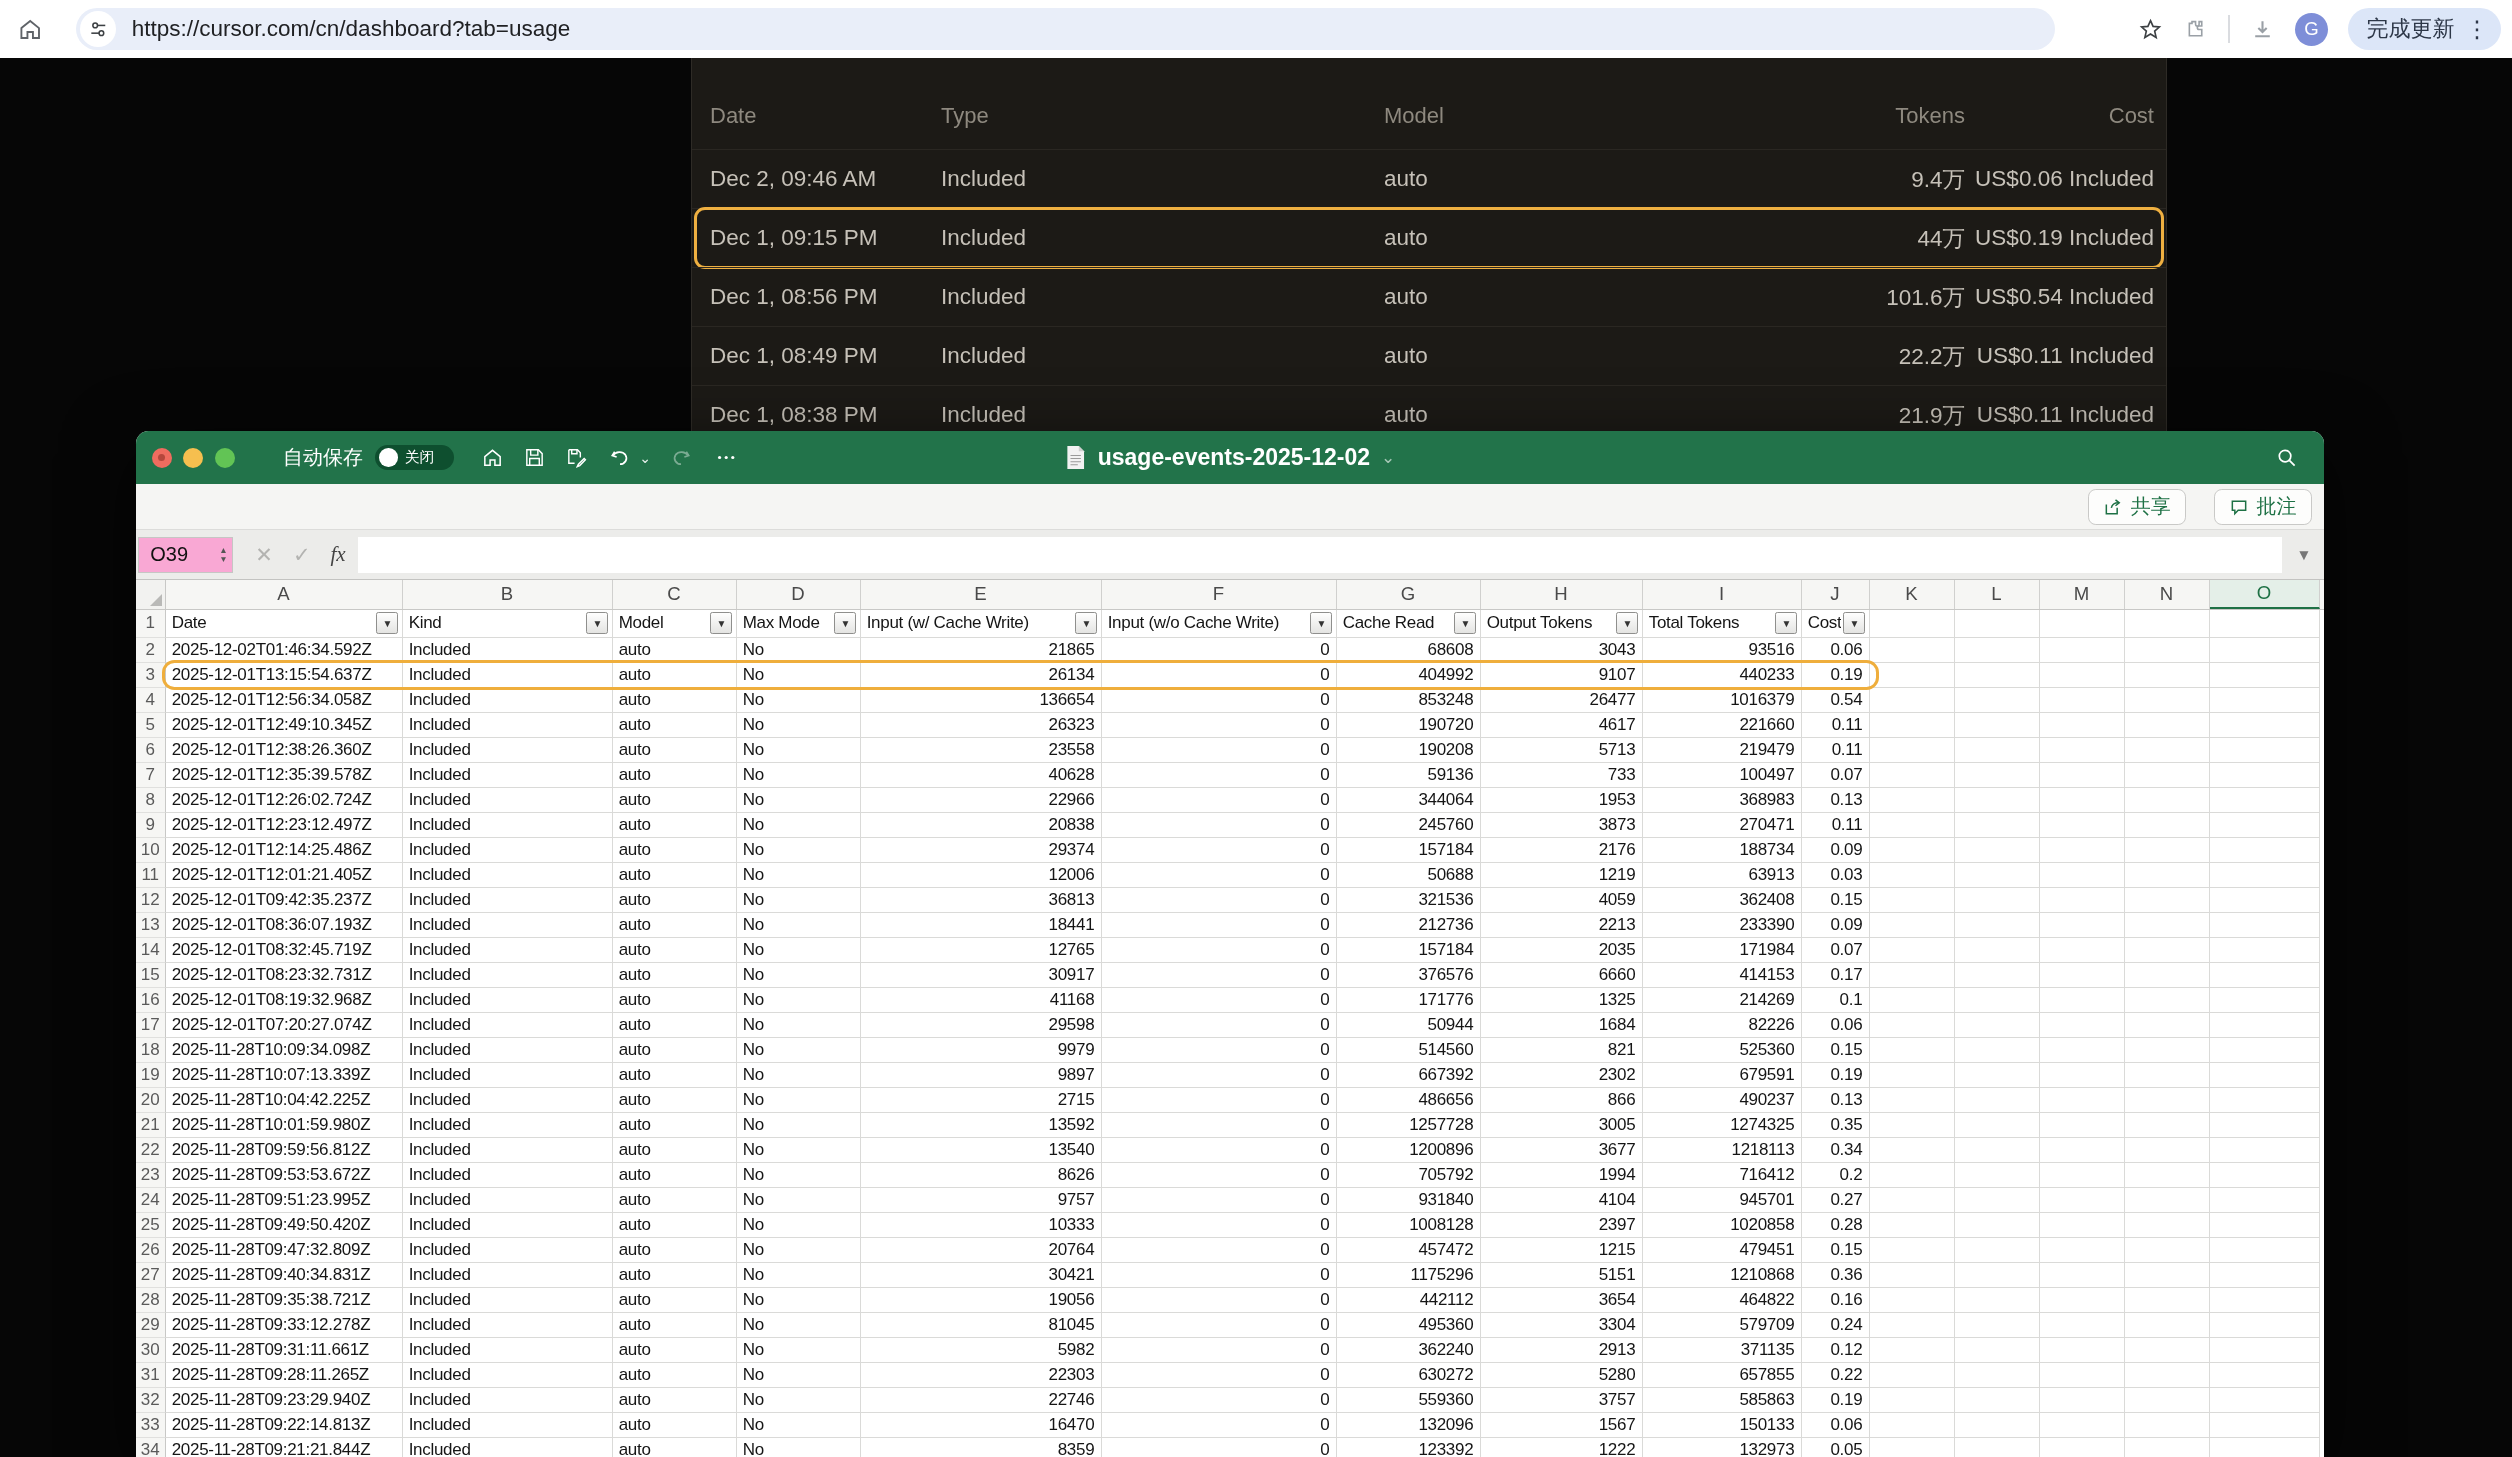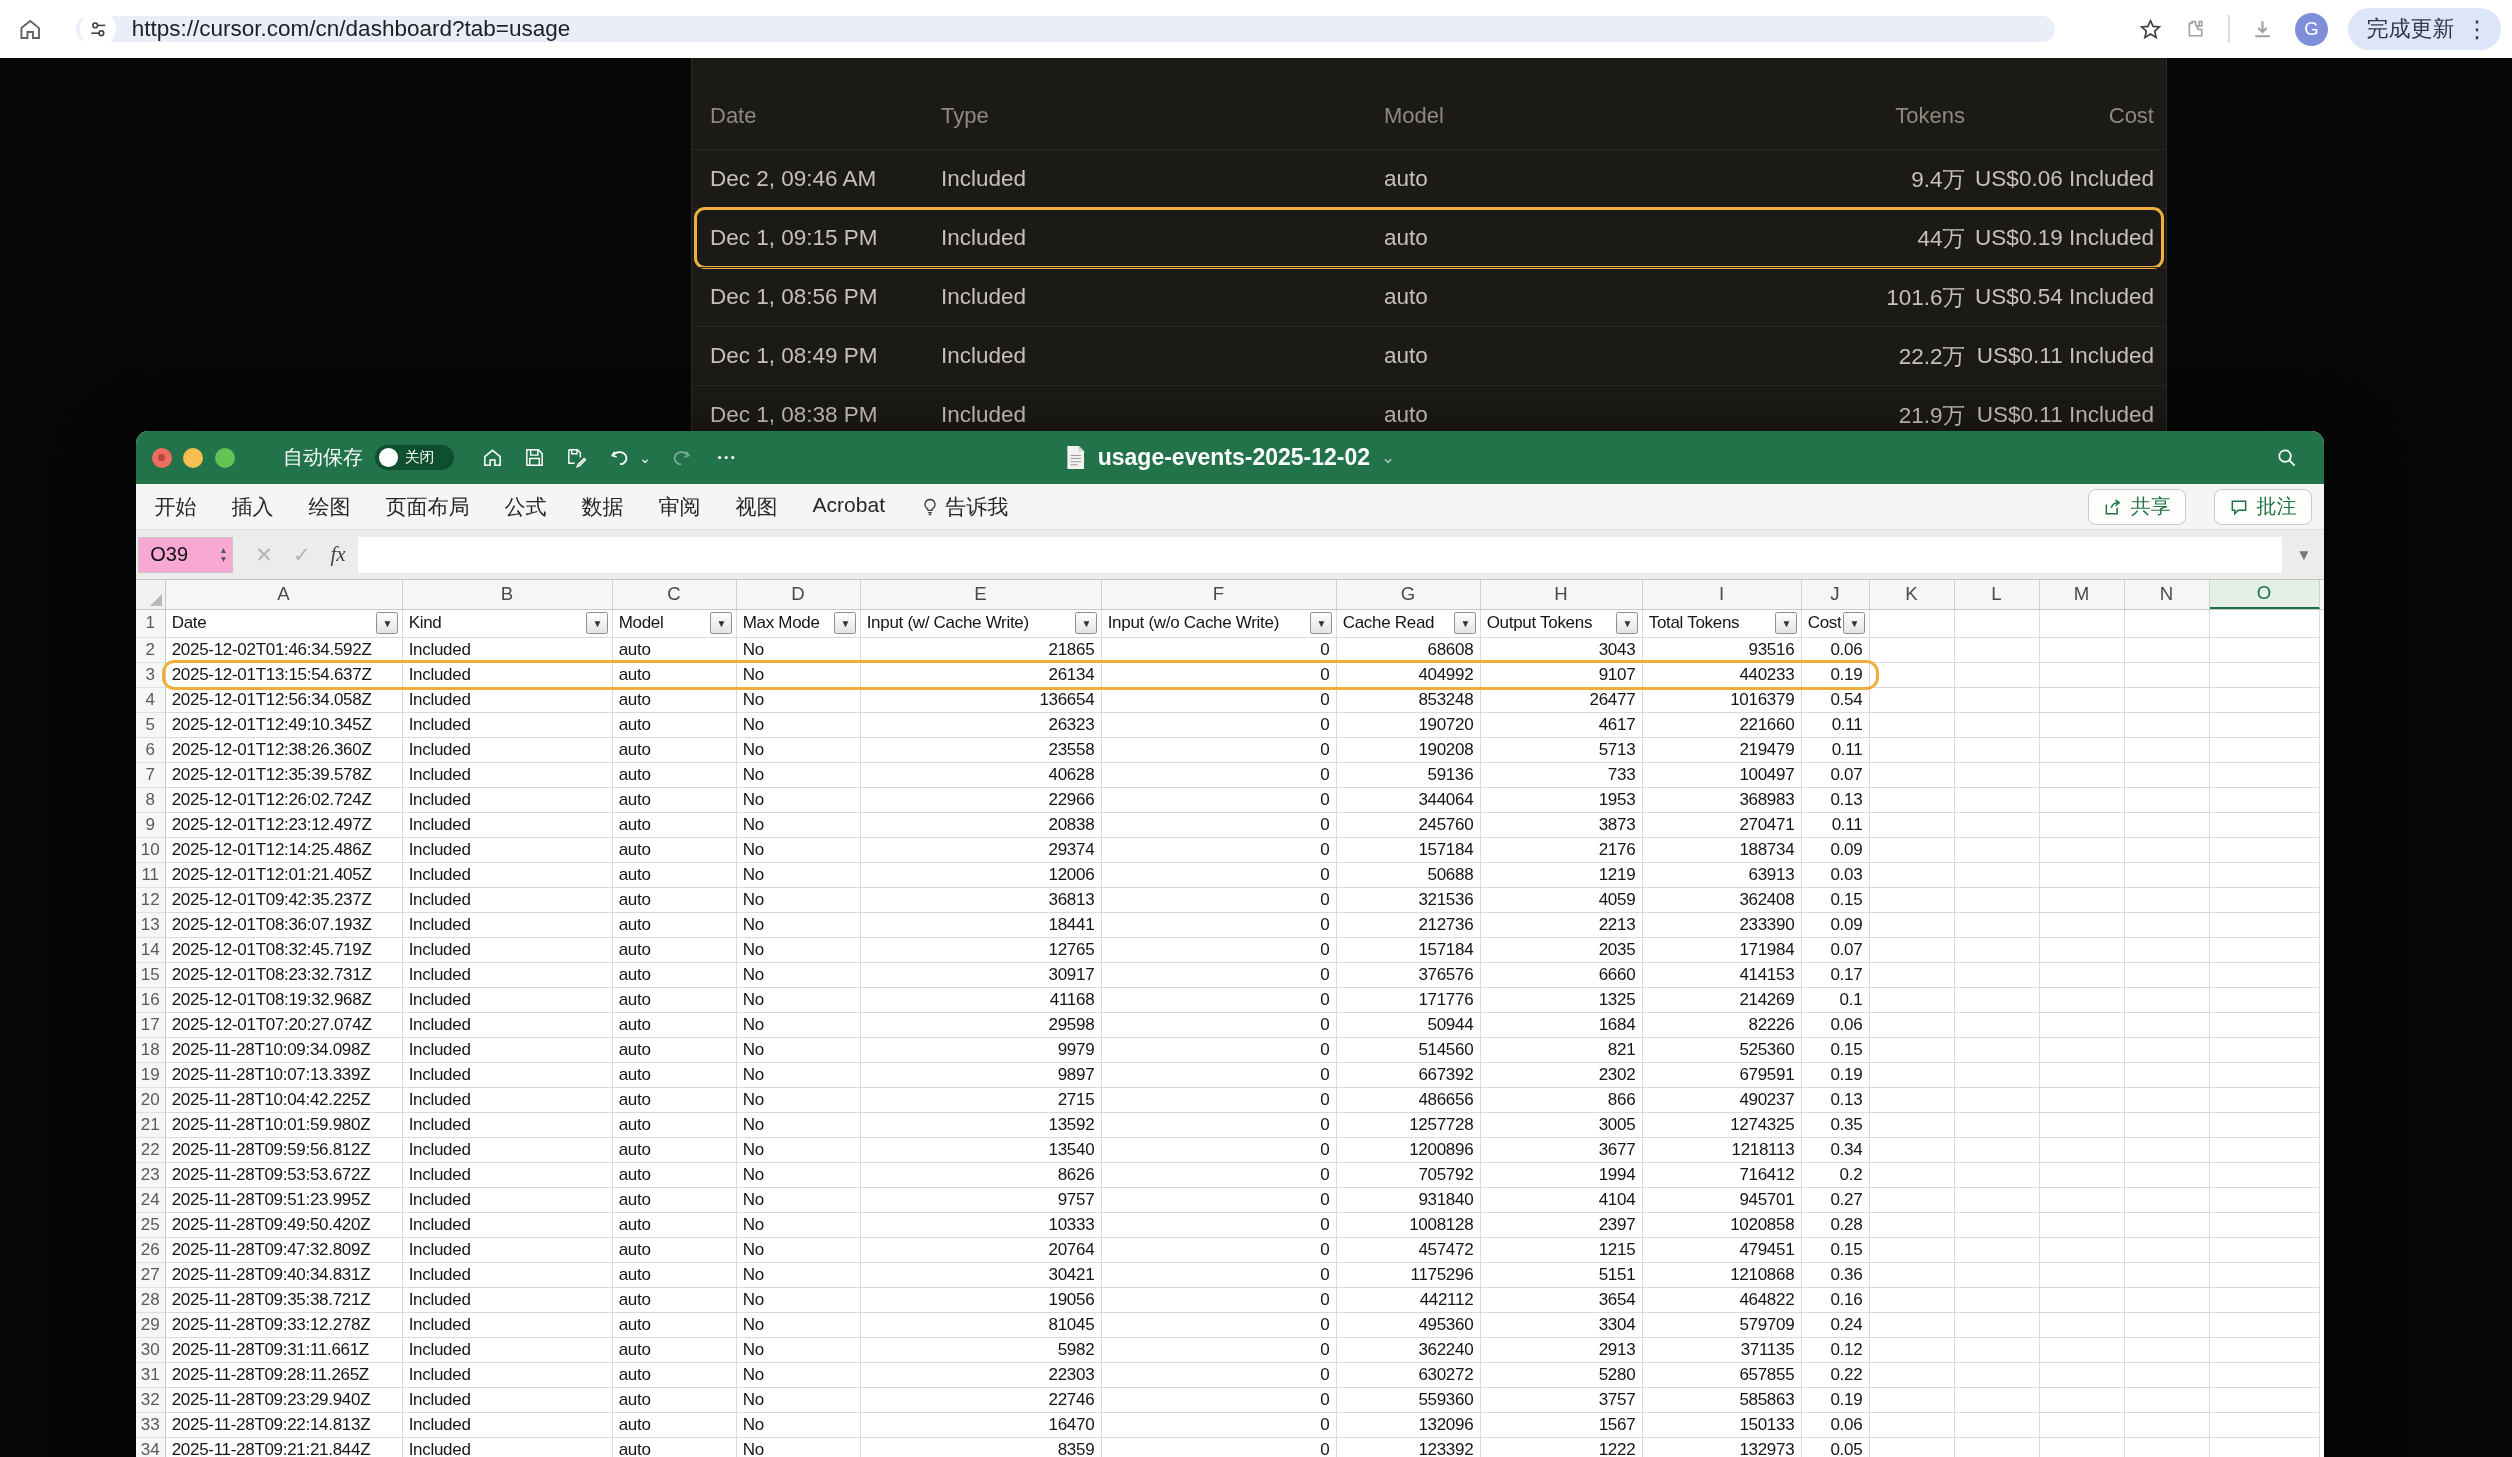--- a/index.html
+++ b/index.html
@@ -3,21 +3,21 @@
 <meta charset="utf-8">
 <style>
   html,body{margin:0;padding:0;background:#000;}
   #screen{position:relative;width:2512px;height:1457px;overflow:hidden;
     font-family:"Liberation Sans",sans-serif;background:#060606;}
 
   
   .browser{position:absolute;top:0;left:0;width:2512px;height:58px;background:#fff;
     display:flex;align-items:center;z-index:5;}
   .home-ic{margin-left:17px;flex:0 0 auto;}
-  .url-pill{margin-left:33px;width:1979px;height:26px;border-radius:21px;background:#e9eef9;
+  .url-pill{margin-left:33px;width:1979px;height:42px;border-radius:21px;background:#e9eef9;
     display:flex;align-items:center;}
   .site-chip{width:36px;height:36px;border-radius:50%;background:#fff;margin-left:3.9px;
     display:flex;align-items:center;justify-content:center;}
   .url-text{margin-left:15.5px;font-size:22.5px;color:#202124;}
   .bar-right{position:absolute;right:11px;display:flex;align-items:center;gap:20px;}
   .bar-ic{color:#5f6368;display:flex;align-items:center;}
   .vdiv{width:1.6px;height:28px;background:#dadce0;}
   .avatar{width:33px;height:33px;border-radius:50%;background:#7e8ed8;color:#fff;
     display:flex;align-items:center;justify-content:center;font-size:18.6px;}
   .update-pill{height:42px;border-radius:21px;background:#dce6f8;color:#2d3748;
@@ -261,38 +261,20 @@
       </span>
       <span class="tb-search">
         <svg width="23" height="23" viewBox="0 0 24 24" fill="none" stroke="#fff" stroke-width="1.8">
             <circle cx="10.5" cy="10.5" r="6"></circle>
             <line x1="15" y1="15" x2="20.5" y2="20.5"></line>
           </svg>
       </span>
     </div>
 
     <div class="ribbon">
-      <div id="menus">
-          <div class="menu-item">开始</div>
-          <div class="menu-item">插入</div>
-          <div class="menu-item">绘图</div>
-          <div class="menu-item">页面布局</div>
-          <div class="menu-item">公式</div>
-          <div class="menu-item">数据</div>
-          <div class="menu-item">审阅</div>
-          <div class="menu-item">视图</div>
-          <div class="menu-item">Acrobat</div>
-          <div class="menu-item tellme">
-            <svg width="20" height="20" viewBox="0 0 24 24" fill="none" stroke="#3a3a3a" stroke-width="1.6">
-              <path d="M12 3 a6 6 0 0 0 -3.4 10.9 c.7.5 1.1 1.3 1.1 2.1 h4.6 c0-.8.4-1.6 1.1-2.1 A6 6 0 0 0 12 3 Z"></path>
-              <path d="M9.8 18.8 h4.4 M10.6 21 h2.8"></path>
-            </svg>
-            <span>告诉我</span>
-          </div>
-        </div>
       <div class="ribbon-actions">
         <span class="rbtn">
           <svg width="20" height="20" viewBox="0 0 24 24" fill="none" stroke="#1e7145" stroke-width="1.8">
               <path d="M4 9 V20 H17 V13"></path>
               <path d="M10 13 C11 8.5 14 7 18.5 7"></path>
               <path d="M15 3.5 L19.5 7 L15 10.5"></path>
             </svg>
           <span>共享</span>
         </span>
         <span class="rbtn">

